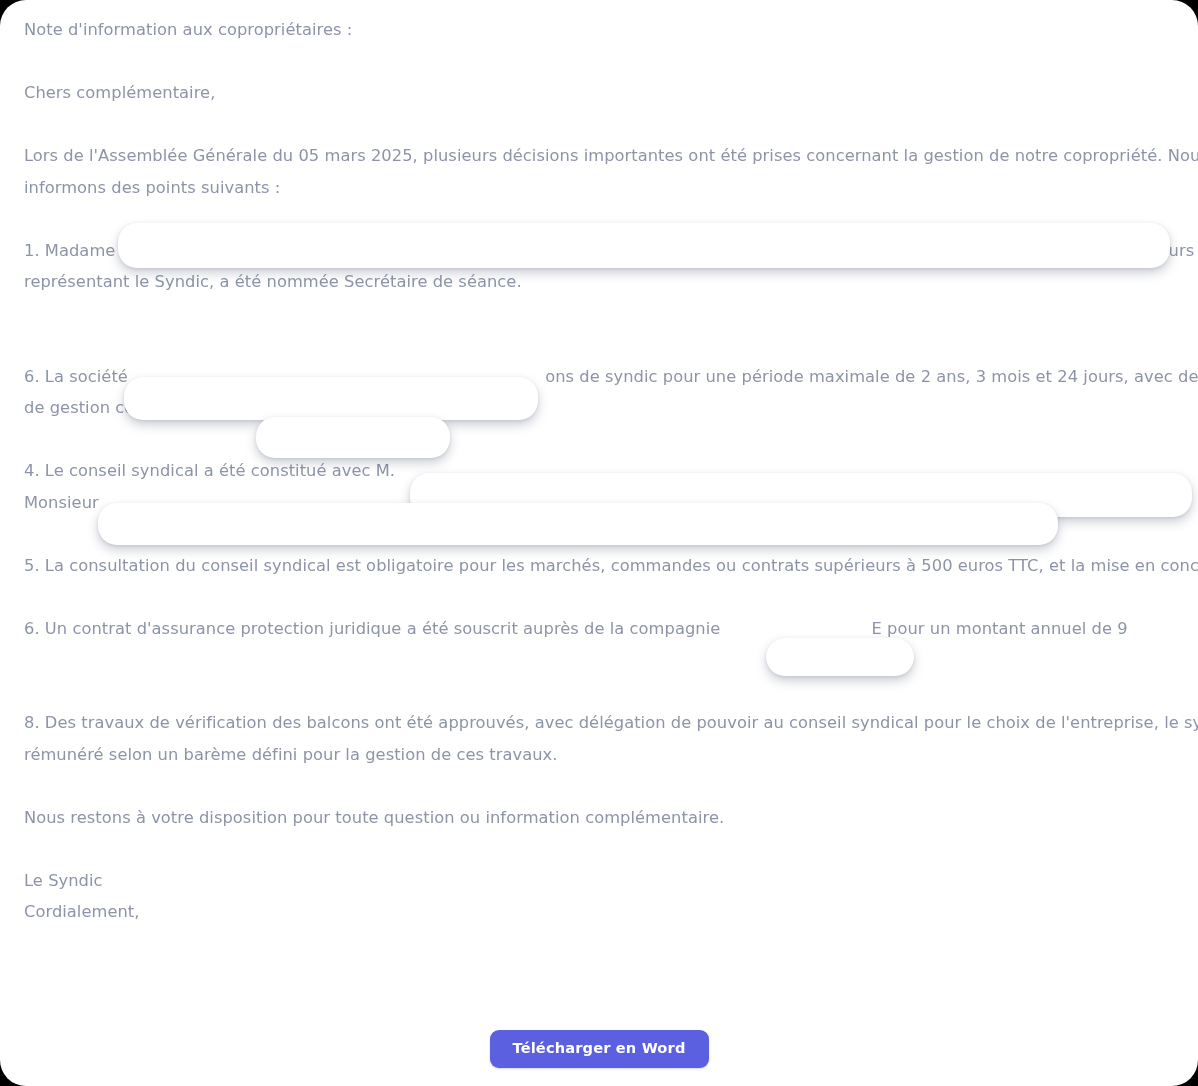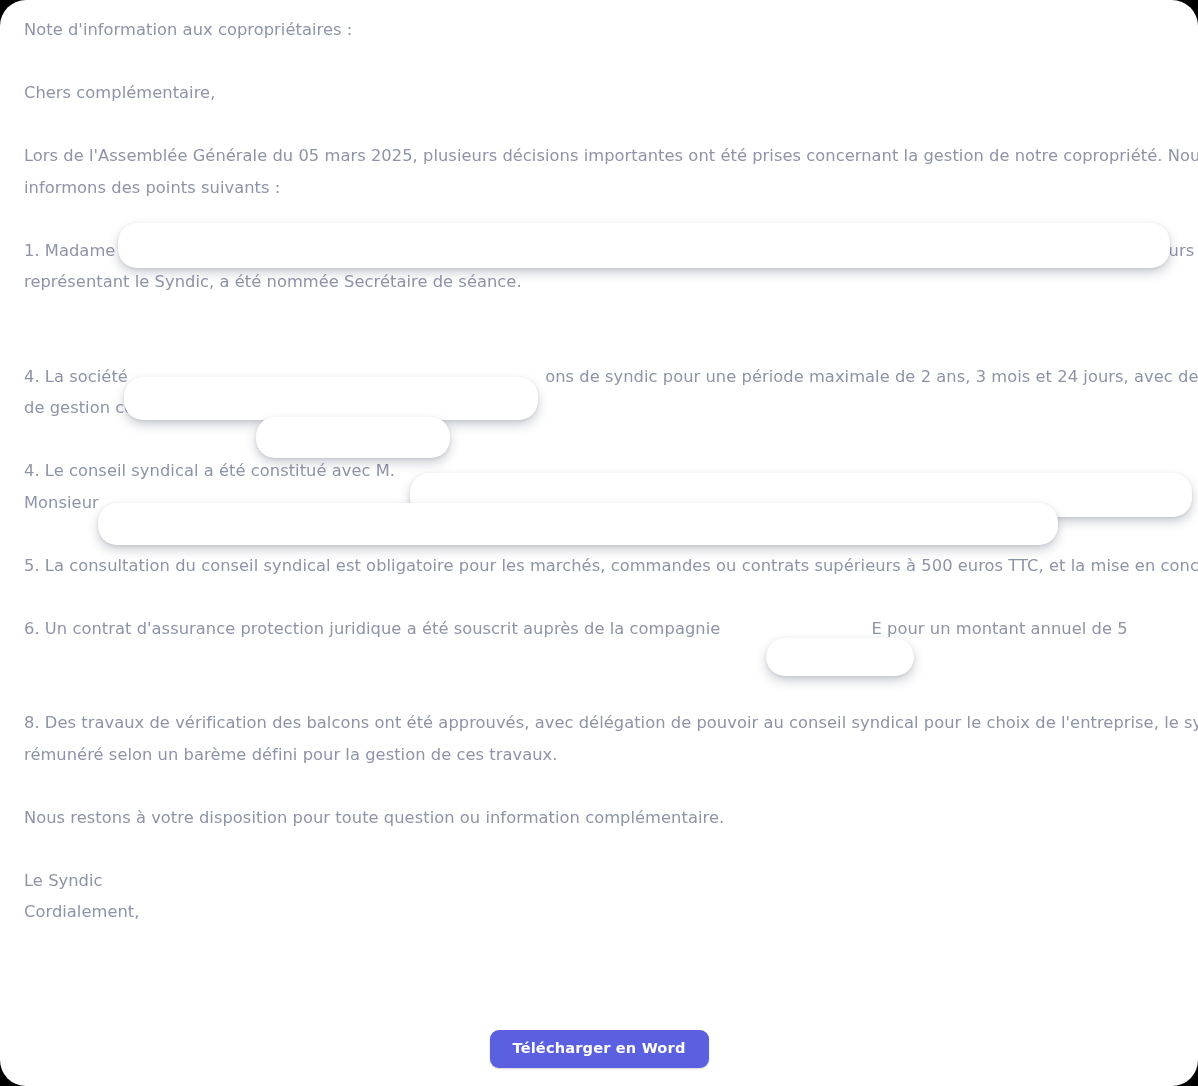--- a/index.html
+++ b/index.html
@@ -109,32 +109,32 @@
 
     <p class="para wrap">Lors de l'Assemblée Générale du 05 mars 2025, plusieurs décisions importantes ont été prises concernant la gestion de notre copropriété. Nous vous informons des points suivants :</p>
     <div class="spacer-line"></div>
 
     <p class="para"><span>1. Madame </span><span style="display:inline-block;width:1048px"></span><span>urs</span></p>
     <p class="para">représentant le Syndic, a été nommée Secrétaire de séance.</p>
     <div class="spacer-line"></div>
 
     <div class="spacer-line"></div>
 
-    <p class="para"><span>4. La société </span><span style="display:inline-block;width:412px"></span><span>ons de syndic pour une période maximale de 2 ans, 3 mois et 24 jours, avec des honoraires</span></p>
+    <p class="para"><span>6. La société </span><span style="display:inline-block;width:412px"></span><span>ons de syndic pour une période maximale de 2 ans, 3 mois et 24 jours, avec des honoraires</span></p>
     <p class="para">de gestion courante fixés à </p>
     <div class="spacer-line"></div>
 
     <p class="para">4. Le conseil syndical a été constitué avec M. </p>
     <p class="para">Monsieur </p>
     <div class="spacer-line"></div>
 
     <p class="para">5. La consultation du conseil syndical est obligatoire pour les marchés, commandes ou contrats supérieurs à 500 euros TTC, et la mise en concurrence est</p>
     <div class="spacer-line"></div>
 
-    <p class="para"><span>6. Un contrat d'assurance protection juridique a été souscrit auprès de la compagnie </span><span style="display:inline-block;width:146px"></span><span>E pour un montant annuel de 5</span></p>
+    <p class="para"><span>6. Un contrat d'assurance protection juridique a été souscrit auprès de la compagnie </span><span style="display:inline-block;width:146px"></span><span>E pour un montant annuel de 9</span></p>
     <div class="spacer-line"></div>
 
     <div class="spacer-line"></div>
 
     <p class="para">8. Des travaux de vérification des balcons ont été approuvés, avec délégation de pouvoir au conseil syndical pour le choix de l'entreprise, le syndic étant</p>
     <p class="para">rémunéré selon un barème défini pour la gestion de ces travaux.</p>
     <div class="spacer-line"></div>
 
     <p class="para">Nous restons à votre disposition pour toute question ou information complémentaire.</p>
     <div class="spacer-line"></div>

